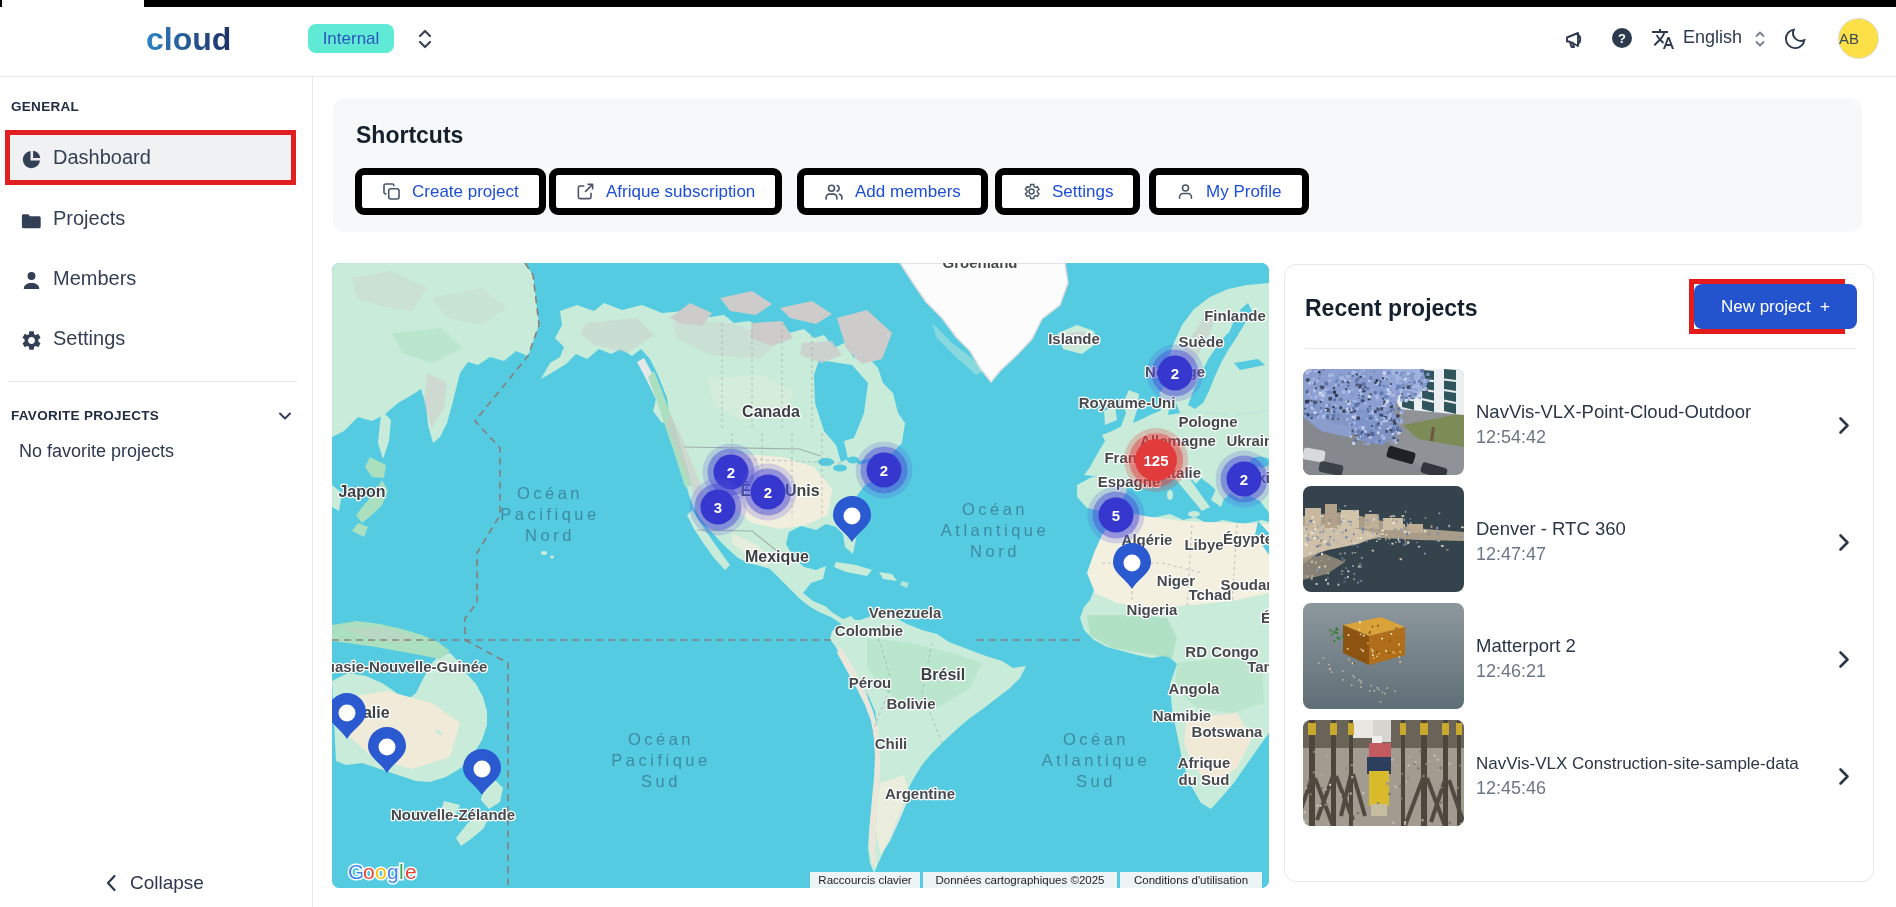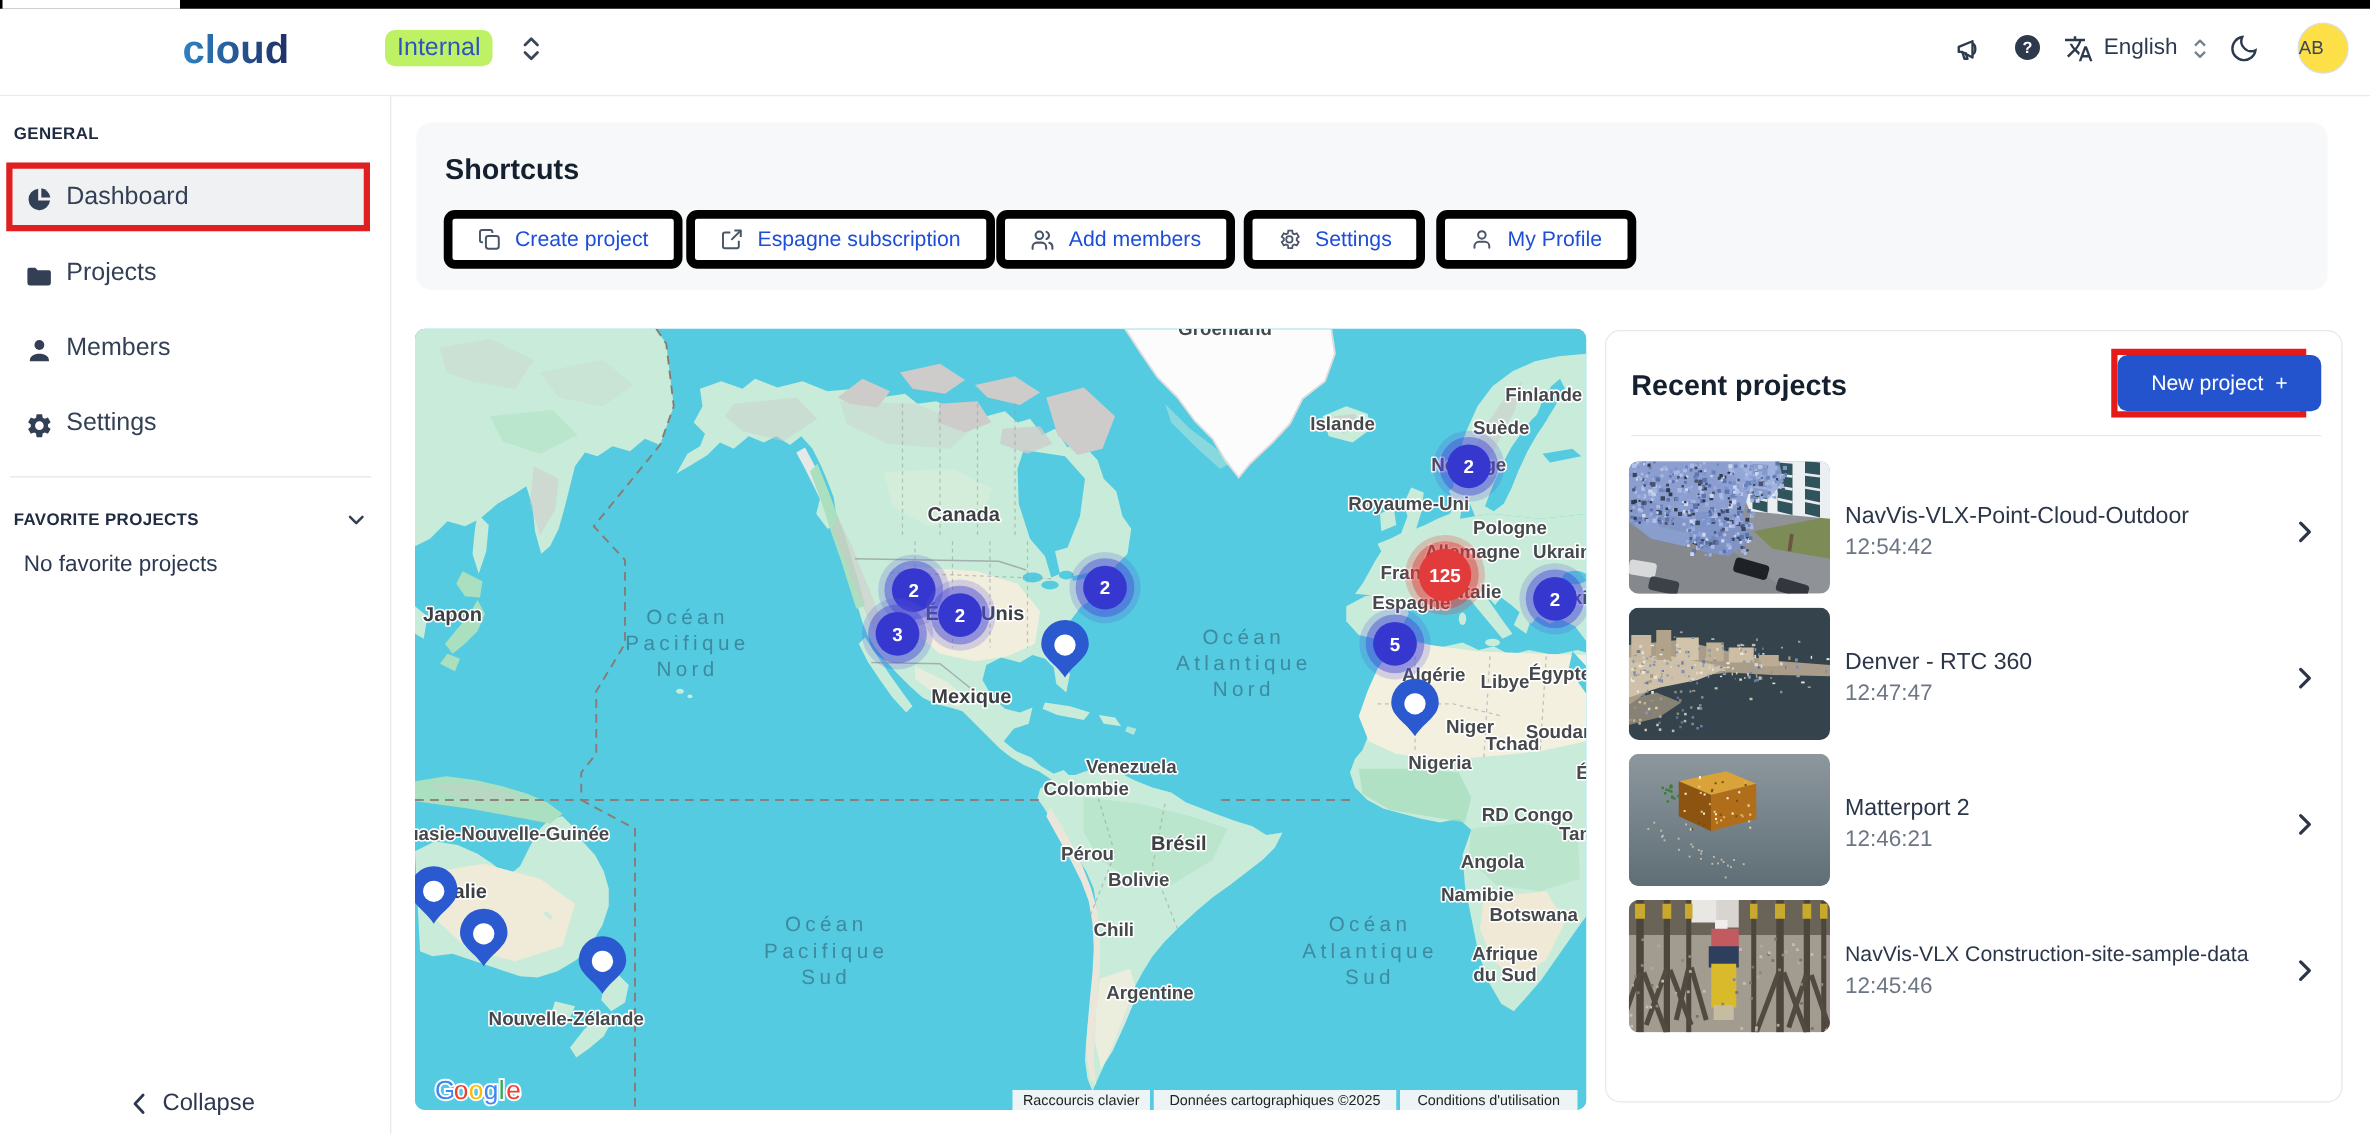--- a/index.html
+++ b/index.html
@@ -5,22 +5,22 @@
 * { margin:0; padding:0; box-sizing:border-box; }
 html,body { width:1896px; height:907px; overflow:hidden; background:#fff;
   font-family:"Liberation Sans", sans-serif; }
 #topbar { position:absolute; left:0; top:0; width:1896px; height:7px; background:#000; }
 #topnotch { position:absolute; left:2px; top:0; width:142px; height:7px; background:#fff; }
 #header { position:absolute; left:0; top:7px; width:1896px; height:70px; background:#fff;
   border-bottom:1px solid #e8eaec; }
 #logo { position:absolute; left:146px; top:21px; font-size:32px; font-weight:600; letter-spacing:0px;
   background:linear-gradient(90deg,#2e82c4,#1f2f66);
   -webkit-background-clip:text; background-clip:text; color:transparent; }
-#chip { position:absolute; left:308px; top:24px; width:86px; height:29px; background:#bef264;
-  border-radius:8px; color:#2c55c0; font-size:20px; line-height:29px; text-align:center; }
+#chip { position:absolute; left:308px; top:24px; width:86px; height:29px; background:#5eead4;
+  border-radius:8px; color:#2c55c0; font-size:17px; line-height:29px; text-align:center; }
 #sorticon { position:absolute; left:417px; top:28px; }
 .hicon { position:absolute; top:27px; }
 #avatar { position:absolute; left:1838px; top:18px; width:41px; height:41px; border-radius:50%;
   background:#fde047; border:1px solid #d9dee3; color:#3c4758; font-size:15px; font-weight:500;
   text-align:left; line-height:40px; }
 #english { position:absolute; left:1683px; top:27px; font-size:18px; color:#2c3a50; }
 #sidebar { position:absolute; left:0; top:77px; width:313px; height:830px; background:#fff;
   border-right:1px solid #e6e8ea; }
 .sechead { position:absolute; left:11px; font-size:13.5px; font-weight:700; color:#202c42;
   letter-spacing:0.3px; }
@@ -135,21 +135,21 @@
     <path d="M5.5,15 H4.5 a2,2 0 0 1 -2,-2 V4.5 a2,2 0 0 1 2,-2 H13 a2,2 0 0 1 2,2 V5.5"></path>
   </svg>
   <span>Create project</span>
 </div>
 <div class="sbtn" style="left:549px">
   <svg width="19" height="19" viewBox="0 0 24 24" fill="none" stroke="#4a5568" stroke-width="2" stroke-linejoin="round">
     <path d="M19,13.5 v5.5 a2,2 0 0 1 -2,2 H5 a2,2 0 0 1 -2,-2 V7 a2,2 0 0 1 2,-2 h5.5"></path>
     <path d="M14.5,3 H21 V9.5"></path>
     <path d="M21,3 L11.5,12.5"></path>
   </svg>
-  <span>Espagne subscription</span>
+  <span>Afrique subscription</span>
 </div>
 <div class="sbtn" style="left:797px">
   <svg width="20" height="20" viewBox="0 0 24 24" fill="none" stroke="#4a5568" stroke-width="2" stroke-linecap="round" stroke-linejoin="round">
     <circle cx="9" cy="7.5" r="3.6"></circle>
     <path d="M2.5,20.5 v-1.8 a4.2,4.2 0 0 1 4.2,-4.2 h4.6 a4.2,4.2 0 0 1 4.2,4.2 v1.8"></path>
     <path d="M15.8,4.2 a3.6,3.6 0 0 1 0,6.8"></path>
     <path d="M21.5,20.5 v-1.8 a4.2,4.2 0 0 0 -3,-4"></path>
   </svg>
   <span>Add members</span>
 </div>

